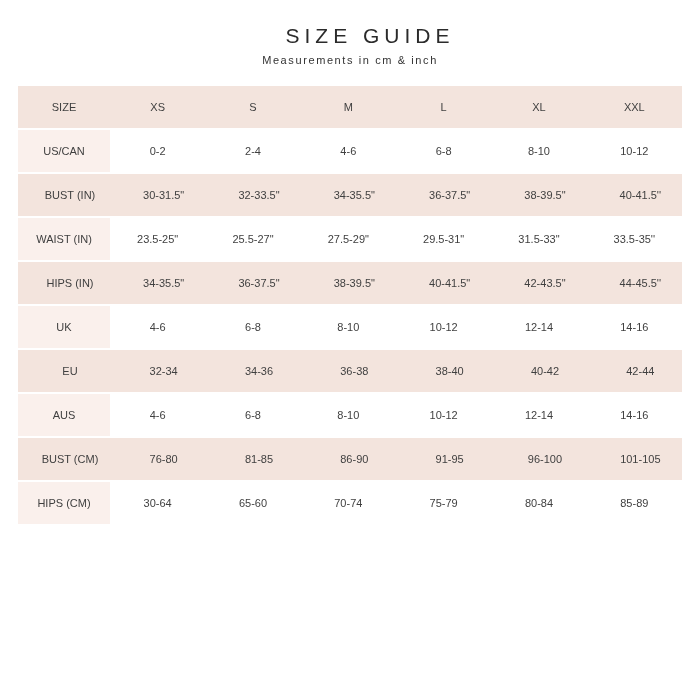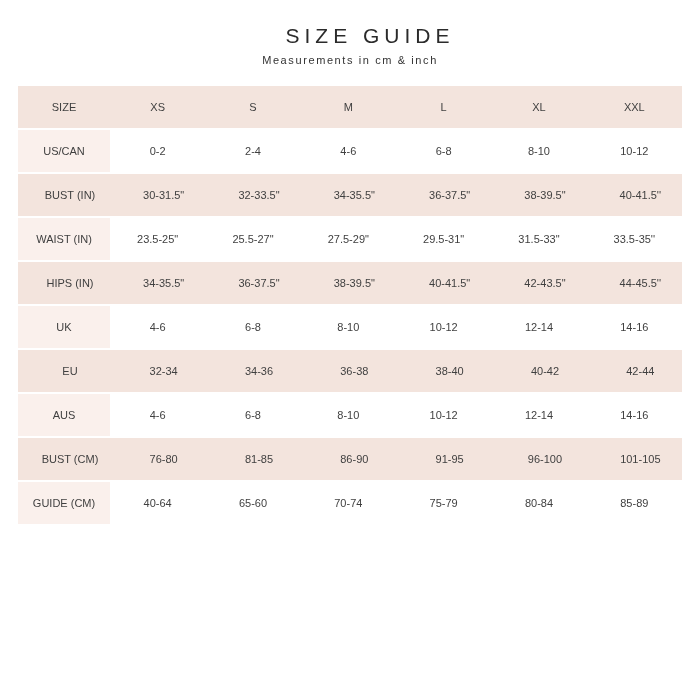--- a/index.html
+++ b/index.html
@@ -140,22 +140,22 @@
         <tr class="row-pink">
           <th>BUST (CM)</th>
           <td>76-80</td>
           <td>81-85</td>
           <td>86-90</td>
           <td>91-95</td>
           <td>96-100</td>
           <td>101-105</td>
         </tr>
         <tr class="row-white">
-          <th>GUIDE (CM)</th>
-          <td>40-64</td>
+          <th>HIPS (CM)</th>
+          <td>30-64</td>
           <td>65-60</td>
           <td>70-74</td>
           <td>75-79</td>
           <td>80-84</td>
           <td>85-89</td>
         </tr>
       </tbody>
   </table>
 </div>
 

